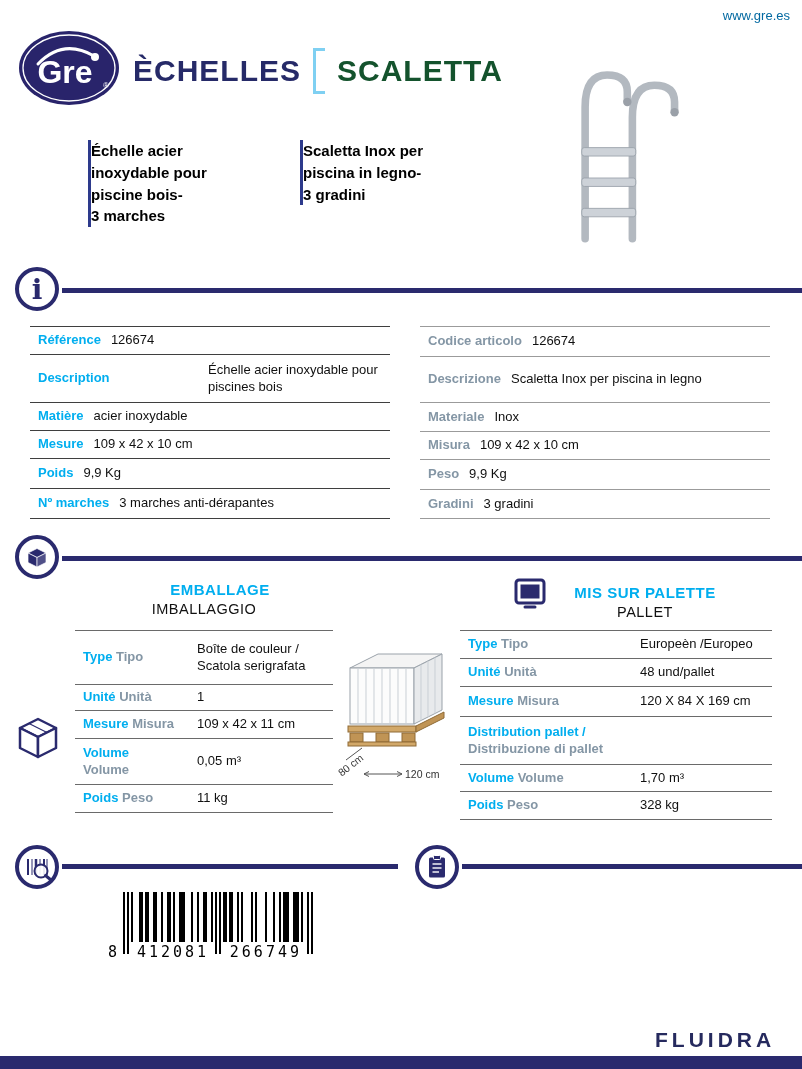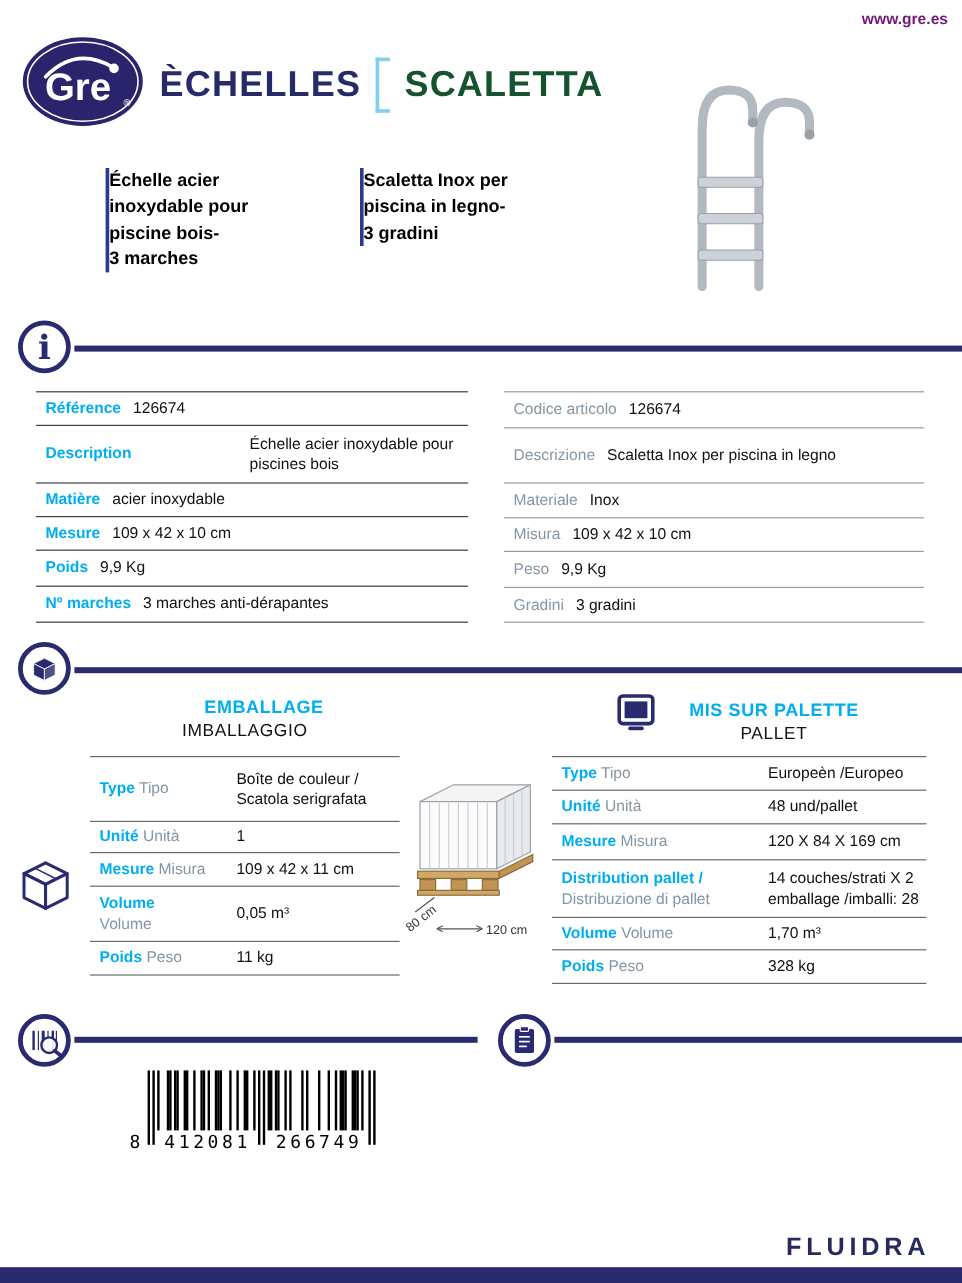--- a/index.html
+++ b/index.html
@@ -1,34 +1,34 @@
 <!DOCTYPE html>
 <html><head>
 <meta charset="utf-8">
 <style>
   *{box-sizing:border-box;margin:0;padding:0}
   body{background:#e9e9e9;font-family:"Liberation Sans",sans-serif;color:#111}
   #page{position:relative;width:802px;height:1069px;background:#fff;overflow:hidden;margin:0 auto}
   .abs{position:absolute}
   .navy-bar{position:absolute;height:5px;background:#2a2a6e}
-  .website{font-size:13px;font-weight:bold;color:#701a75}
+  .website{font-size:13px;font-weight:normal;color:#0369a1}
   .title-fr{font-size:30px;font-weight:bold;color:#262a68;letter-spacing:1px}
   .title-it{font-size:30px;font-weight:bold;color:#14532d;letter-spacing:1px}
   .bracket{display:inline-block;width:12px;height:46px;border-left:3px solid #7fd0f2;border-top:3px solid #7fd0f2;border-bottom:3px solid #7fd0f2}
   .desc-block{border-left:3px solid #2d3a8c;padding-left:0;font-weight:bold;font-size:15px;line-height:1.45;white-space:pre-line;color:#000}
   .t-row{display:flex;align-items:center;border-top:1px solid #444;padding-left:8px;gap:10px;font-size:13px;line-height:1.3}
   .spec-fr{border-bottom:1px solid #3f3f3f}
   .spec-fr .t-row{border-color:#3f3f3f}
   .spec-it{border-bottom:1px solid #9b9b9b}
   .spec-it .t-row{border-color:#9b9b9b}
   .pack{border-bottom:1px solid #6a6a6a}
   .pack .t-row{border-color:#6a6a6a}
   .pack-l .t-row{gap:8px}
   .lab-c{color:#00aeef;font-weight:bold;white-space:nowrap}
-  .lab-g{color:#8496a5;font-weight:normal}
+  .lab-g{color:#8496a5;font-weight:bold}
   .val{color:#101010}
   .pre{white-space:pre-line}
   .plabel{flex-shrink:0;white-space:nowrap}
   .pack-l .plabel{width:106px}
   .pack-r .plabel{width:162px}
   .stack .plabel{white-space:normal}
   .stack .lab-g{display:block}
   .h-cyan{color:#00aeef;font-weight:bold;font-size:15px;letter-spacing:.5px;text-align:center}
   .h-sub{color:#111;font-size:14.5px;letter-spacing:.5px;text-align:center}
   #bc{position:absolute;left:123px;top:892px;width:190px;height:72px}
@@ -224,22 +224,20 @@
     <div class="t-row" style="height:28px">
       <span class="plabel"><span class="lab-c">Unité</span> <span class="lab-g">Unità</span></span>
       <span class="val">48 und/pallet</span>
     </div>
     <div class="t-row" style="height:30px">
       <span class="plabel"><span class="lab-c">Mesure</span> <span class="lab-g">Misura</span></span>
       <span class="val">120 X 84 X 169 cm</span>
     </div>
     <div class="t-row stack" style="height:48px">
       <span class="plabel"><span class="lab-c">Distribution pallet /</span> <span class="lab-g">Distribuzione di pallet</span></span>
-      <span class="val pre">14 couches/strati  X 2
-emballage /imballi: 28</span>
     </div>
     <div class="t-row" style="height:27px">
       <span class="plabel"><span class="lab-c">Volume</span> <span class="lab-g">Volume</span></span>
       <span class="val">1,70 m³</span>
     </div>
     <div class="t-row" style="height:28px">
       <span class="plabel"><span class="lab-c">Poids</span> <span class="lab-g">Peso</span></span>
       <span class="val">328 kg</span>
     </div>
   </div>

